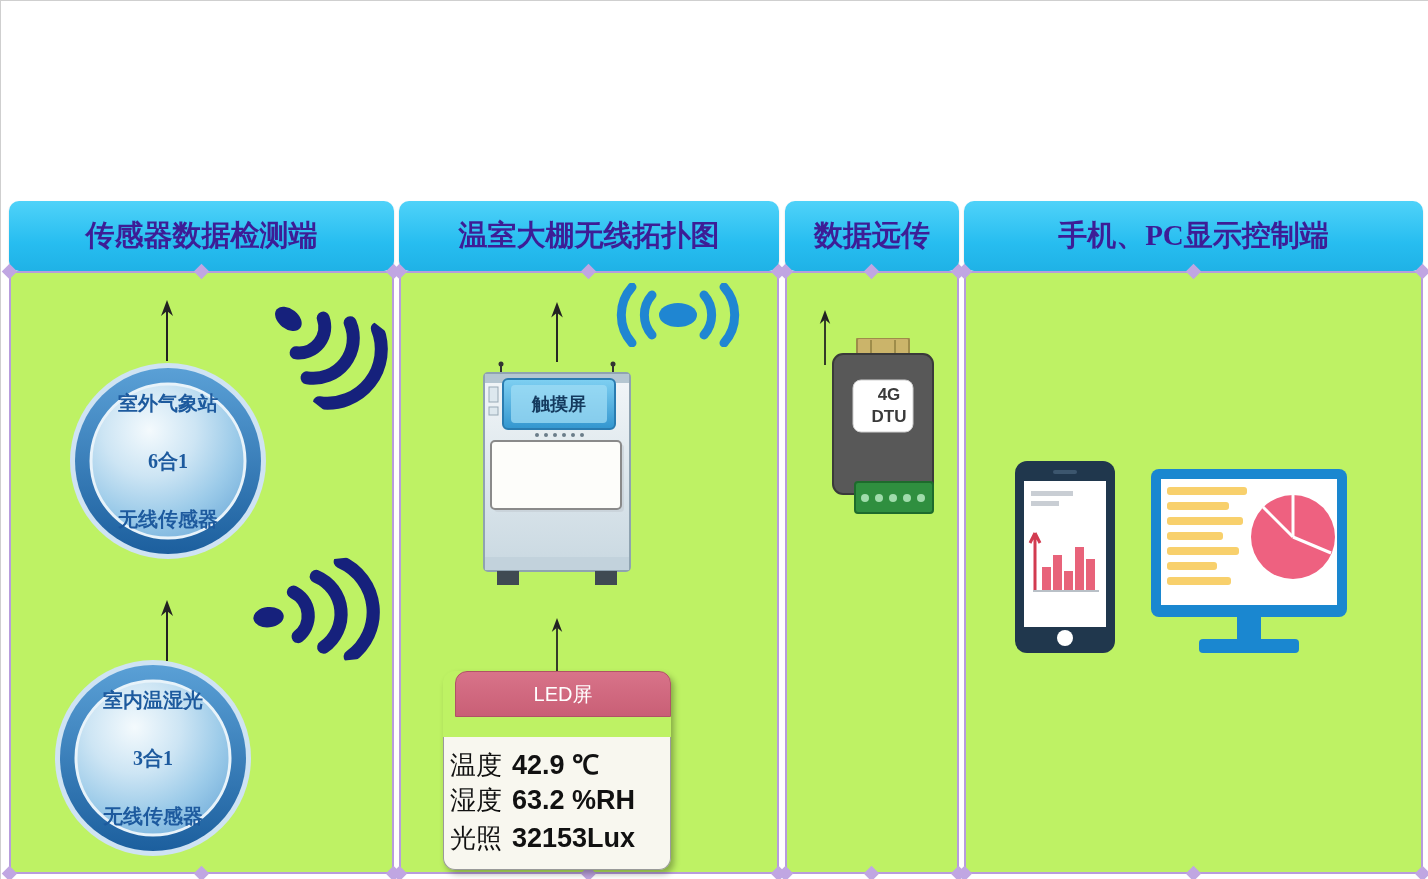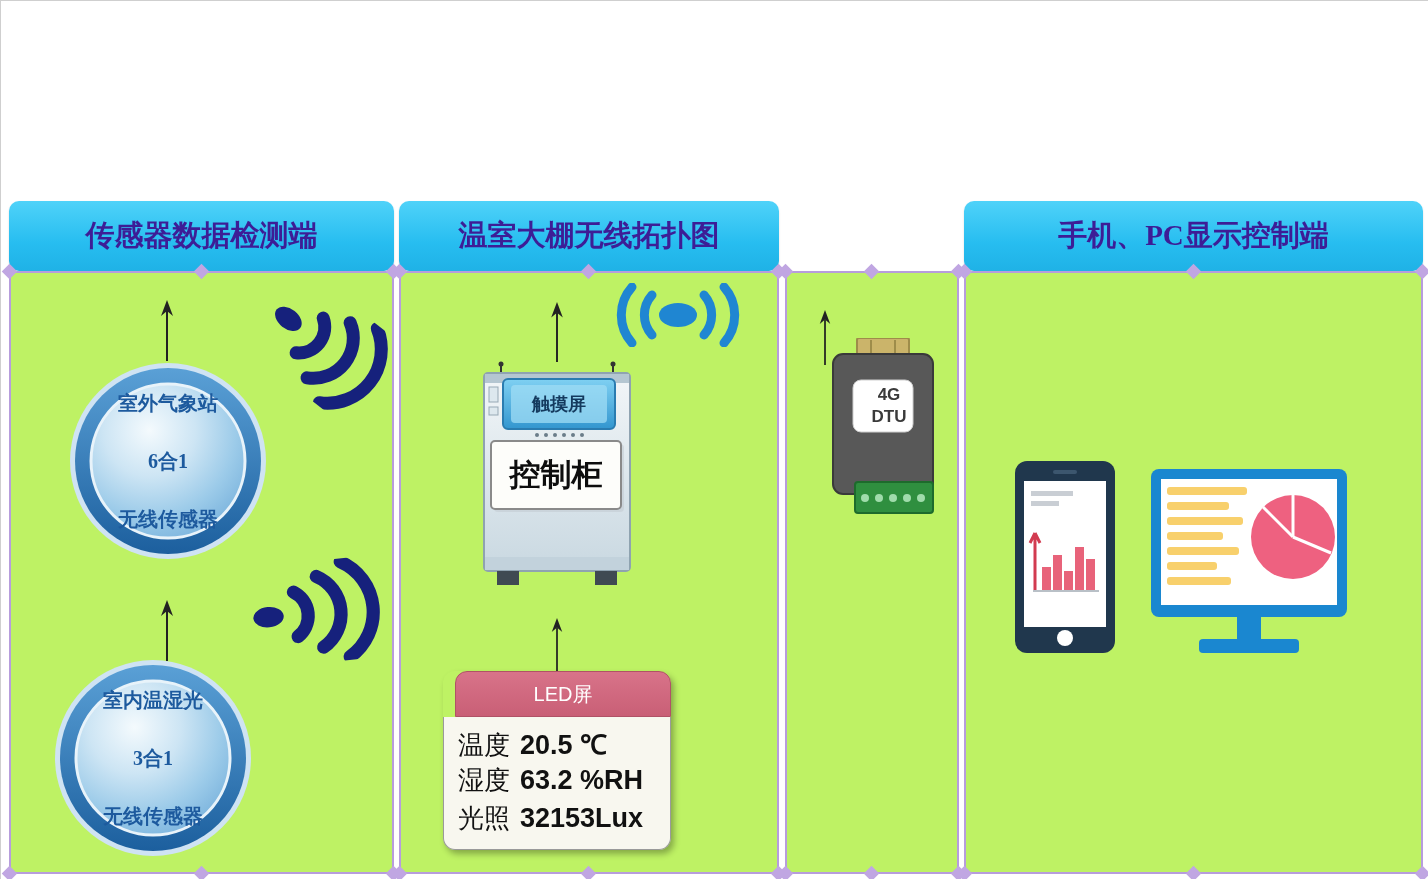--- a/index.html
+++ b/index.html
@@ -58,21 +58,21 @@
     box-shadow:3px 4px 6px rgba(0,0,0,.3);
   }
   .led-header {
     height:46px; background:linear-gradient(180deg,#d87389,#c95f76);
     border:1px solid #b05266; border-radius:12px 12px 0 0;
     display:flex; align-items:center; justify-content:center;
     color:#ffffff; font-size:20px; font-family:"Liberation Sans", sans-serif;margin-left:12px;
   }
   .led-body {
     background:#f8f7ef; border:1px solid #9a9a9a; border-top:none;
-    border-radius:0 0 12px 12px; padding:8px 0 10px 14px;
+    border-radius:0 0 12px 12px; padding:8px 0 10px 6px;margin-top:20px;
   }
   .led-row { display:flex; align-items:baseline; height:38px; }
   .led-label { font-family:"Liberation Serif", serif; font-size:26px; color:#111; }
   .led-value { font-family:"Liberation Sans", sans-serif; font-weight:bold; font-size:27px; color:#111; margin-left:10px; }
   
   .dtu-label {
     position:absolute; display:flex; flex-direction:column; align-items:center; justify-content:center;
     font-family:"Liberation Sans", sans-serif; font-weight:bold; font-size:17px; color:#3a3a3a; line-height:1.3;
   }
 </style>
@@ -100,20 +100,21 @@
       <linearGradient id="gScreen" x1="0" y1="0" x2="0" y2="1">
         <stop offset="0%" stop-color="#7fd0f2"></stop>
         <stop offset="100%" stop-color="#3396cf"></stop>
       </linearGradient>
     </defs>
   </svg>
 
 
   <div class="col-header" style="left:8px;width:385px">传感器数据检测端</div>
   <div class="col-header" style="left:398px;width:380px">温室大棚无线拓扑图</div>
+  <div class="col-header" style="left:784px;width:174px">数据远传</div>
   <div class="col-header" style="left:963px;width:459px">手机、PC显示控制端</div>
 
   <div class="frame" style="left:8px;width:385px">
     <i class="orn tl"></i>
       <i class="orn tr"></i>
       <i class="orn bl"></i>
       <i class="orn br"></i>
       <i class="orn tc"></i>
       <i class="orn bc"></i>
 
@@ -206,33 +207,32 @@
         <circle cx="83" cy="74" r="2" fill="#6b7d8a"></circle>
       <circle cx="92" cy="74" r="2" fill="#6b7d8a"></circle>
         <circle cx="101" cy="74" r="2" fill="#6b7d8a"></circle>
       <rect x="13" y="83" width="130" height="68" rx="4" fill="#c3ccd2" opacity="0.6"></rect>
       <rect x="10" y="80" width="130" height="68" rx="4" fill="#fdfdfa" stroke="#8a8a8a" stroke-width="2"></rect>
       <rect x="4" y="196" width="144" height="13" fill="#c2d2dc"></rect>
       <rect x="16" y="210" width="22" height="14" fill="#3f4a52"></rect>
       <rect x="114" y="210" width="22" height="14" fill="#3f4a52"></rect>
     </svg>
     <div class="touch-label" style="left:102px;top:106px;width:112px;height:50px">触摸屏</div>
-    <div class="cabinet-label" style="left:90px;top:168px;width:130px;height:68px">控制柜</div>
 
     <svg class="abs" style="left:146px;top:344px" width="20" height="56" viewBox="0 0 20 64">
       <path d="M10 64 V12" stroke="#222" stroke-width="2"></path>
       <path d="M10 1 L4 17 L10 12 L16 17 Z" fill="#222"></path>
     </svg>
 
     <div class="led-panel" style="left:42px;top:398px">
       <div class="led-header">LED屏</div>
       <div class="led-body">
         <div class="led-row">
           <span class="led-label">温度</span>
-          <span class="led-value">20.5 ℃</span>
+          <span class="led-value">42.9 ℃</span>
         </div>
         <div class="led-row">
           <span class="led-label">湿度</span>
           <span class="led-value">63.2 %RH</span>
         </div>
         <div class="led-row">
           <span class="led-label">光照</span>
           <span class="led-value">32153Lux</span>
         </div>
       </div>

